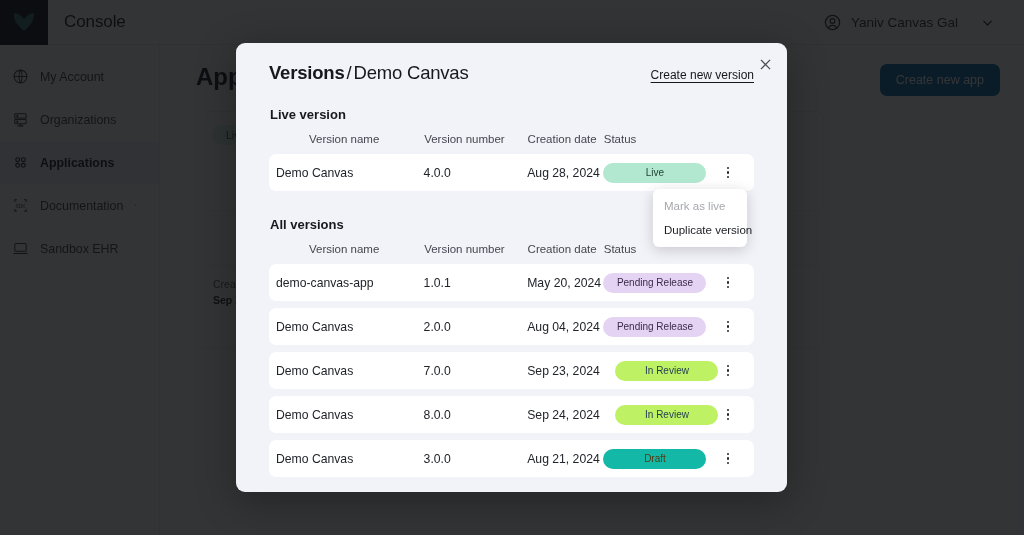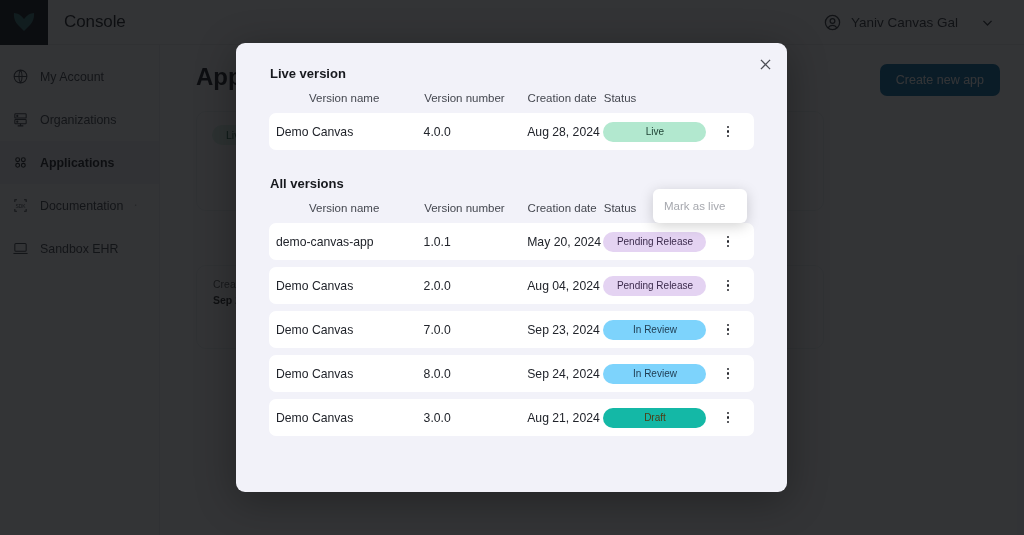--- a/index.html
+++ b/index.html
@@ -125,21 +125,21 @@
     font-size: 12.2px; color: #21242b;
   }
   .row .c-name { padding-left: 7px; }
 
   .badge {
     display: inline-block; text-align: center; width: 103px;
     font-size: 10px; border-radius: 20px; padding: 5px 0; line-height: 1;
   }
   .b-live    { background: #b2e8cf; color: #1c3f31; }
   .b-pending { background: #e4d3f2; color: #3c2b4d; }
-  .b-review  { background: #7dd3fc; color: #1e3b50; }
+  .b-review  { background: #bef264; color: #1e3b50; margin-left: 12px; }
   .b-draft   { background: #14b8a6; color: #4f3c13; }
 
   .kebab { display: flex; flex-direction: column; gap: 2px; cursor: pointer; width: 14px; align-items: center;}
   .kebab i { width: 2.5px; height: 2.5px; background: #24262c; border-radius: 50%; display:block;}
 
   .scroll-area { height: 232px; overflow: hidden; }
 
   
   .dropdown {
     position: absolute; left: 653px; top: 189px; width: 94px;
@@ -239,20 +239,26 @@
   <div class="dim"></div>
 
   <div class="modal">
 
     <div class="modal-close">
       <svg viewBox="0 0 12 12" fill="none" stroke="#4d4f57" stroke-width="1.4">
         <path d="M1 1l10 10M11 1L1 11"></path>
       </svg>
     </div>
 
+    <div class="modal-head">
+      <div class="m-title">
+        <span class="strong">Versions</span><span class="sep">/</span><span class="sub">Demo Canvas</span>
+      </div>
+      <div class="create-version-link">Create new version</div>
+    </div>
 
     <div class="section-title sec-live">Live version</div>
     <div class="rows">
       <div class="tbl-head">
         <div class="c-name">Version name</div>
         <div class="c-num">Version number</div>
         <div class="c-date">Creation date</div>
         <div class="c-stat">Status</div>
         <div class="c-kebab"></div>
       </div>
@@ -363,15 +369,16 @@
               </div>
           </div>
         </div>
 
       </div>
     </div>
   </div>
 
   <div class="dropdown">
     <div class="dd-item disabled">Mark as live</div>
+    <div class="dd-item">Duplicate version</div>
   </div>
 
 </div>
 
 </body></html>

